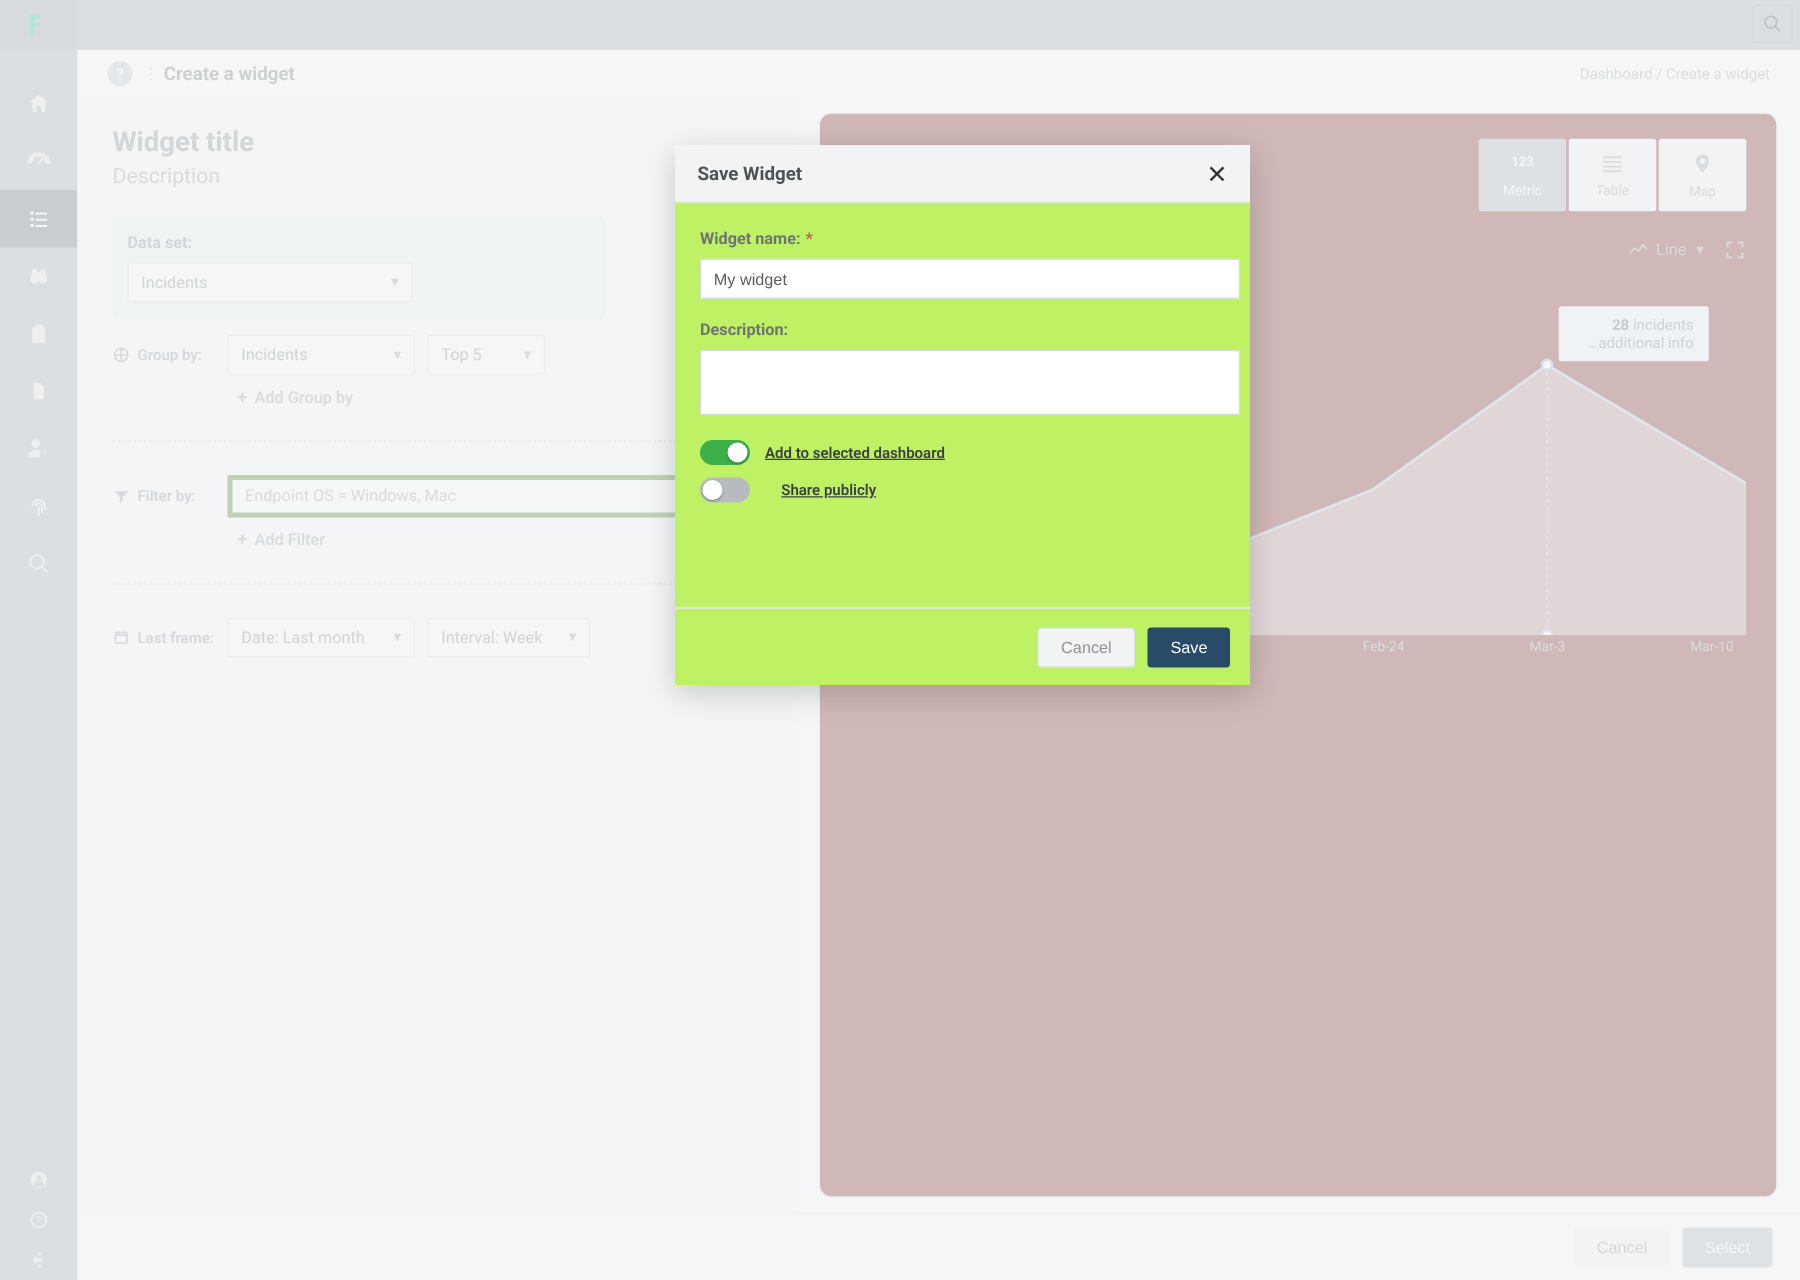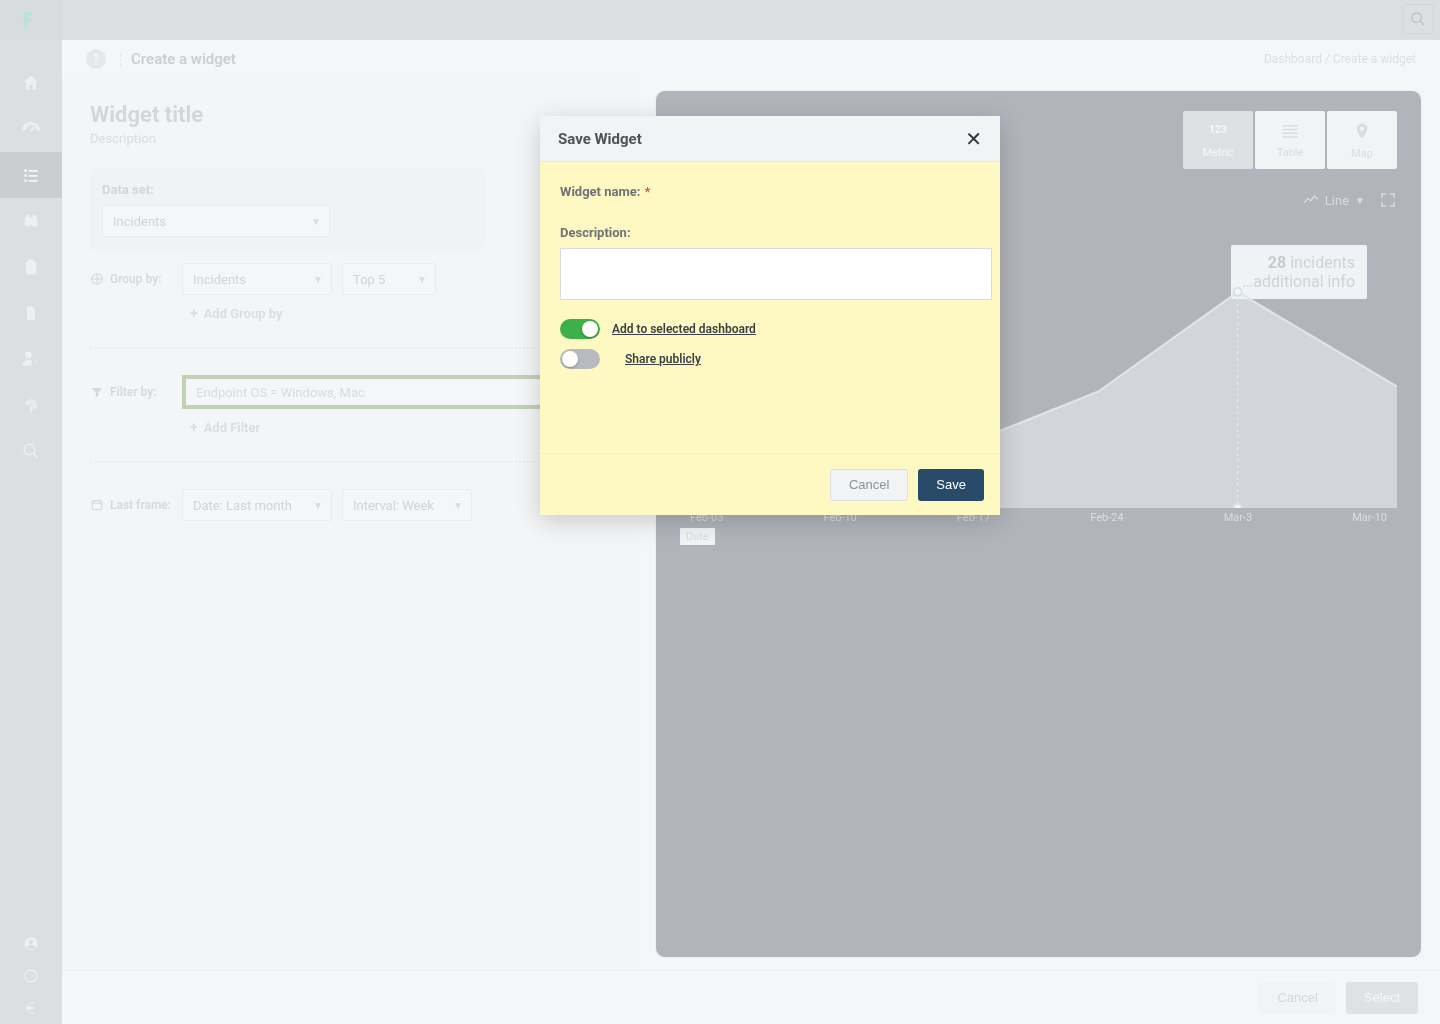--- a/index.html
+++ b/index.html
@@ -80,21 +80,21 @@
     display:flex;
     background:#fff;
   }
   .config-panel{
     width:575px;
     padding:24px 28px;
     background:#fafafa;
     border-right:0;
   }
   .widget-title{font-size:22px; font-weight:700; color:#8d9194; margin-bottom:4px;}
-  .widget-desc{font-size:13px; color:#a1a5a8; margin-bottom:22px;}
+  .widget-desc{font-size:17px; color:#a1a5a8; margin-bottom:22px;}
   .field-block{padding:12px 0;}
   .field-block.dataset{
     background:#f0f3f5;
     padding:14px 14px 14px 0px;
     border-radius:6px;
     width: 395px;
   }
   .field-label-strong{font-size:13px; font-weight:700; color:#8a8e92; display:block; margin-bottom:8px; padding-left: 12px;}
   .select-box{
     height:32px; border:1px solid #dcdfe2; background:#fff;
@@ -112,38 +112,38 @@
   .add-link .plus{font-size:14px; font-weight:700;}
   
   .filter-input{flex:1; height:34px; border:4px solid #4d7c0f; background:#fff; display:flex; align-items:center; padding:0 10px; color:#9aa0a6; font-size:13px;}
   
   .preview-panel{
     flex:1;
     margin:12px 18px;
     border:1px solid #ececec; border-radius:10px;
     padding:20px 24px;
     position:relative;
-    background:#0f172a;
+    background:#7f1d1d;
   }
   .chart-type-tabs{display:flex; gap:0; justify-content:flex-end;}
   .chart-tab{width:70px; height:58px; background:#f3f5f7; border-radius:2px;
     display:flex; flex-direction:column; align-items:center; justify-content:center;
     margin-left:2px; color:#a0a5aa; font-size:11px; gap:6px;}
   .chart-tab.active{background:#aeb3b8; color:#fff;}
   .chart-header-row{display:flex; align-items:center; margin-top:22px;}
   .line-chip{margin-left:auto; display:flex; align-items:center; gap:6px; color:#9aa0a6; font-size:13px;}
   .fullscreen-icon{width:18px; height:18px; margin-left:14px; color:#9aa0a6;}
   
   .chart-area{height:250px; position:relative; margin-top:50px;}
   .chart-area svg{position:absolute; inset:0;}
   .x-labels{display:flex; justify-content:space-between; font-size:11px; color:#a5aab0; padding:0 10px; margin-top:2px;}
   .date-axis-label{font-size:11px; color:#a5aab0; background:#f2f4f6; padding:2px 6px; display:inline-block; margin-top:4px;}
   .chart-tooltip{
     position:absolute; right:30px; top:-14px;
-    background:#eef2f6; color:#7a8086; font-size:16px;
+    background:#eef2f6; color:#7a8086; font-size:12px;
     padding:8px 12px; border-radius:2px; text-align:right;
     box-shadow:0 1px 3px rgba(0,0,0,.06);
     min-width:120px;
   }
   .chart-tooltip strong{color:#5d6166;}
   
   .footer{
     position:absolute; left:62px; right:0; bottom:0; height:54px;
     border-top:1px solid #e7e9eb;
     display:flex; align-items:center; justify-content:flex-end;
@@ -157,21 +157,21 @@
 
   
   .overlay{
     position:absolute; inset:0;
     background:rgba(240,242,244,.72);
     z-index:50;
   }
   .modal{
     position:absolute; left:540px; top:116px;
     width:460px;
-    background:#fef9c3;
+    background:#bef264;
     box-shadow:0 6px 24px rgba(0,0,0,.18);
     z-index:60;
   }
   .modal-header{
     height:46px; background:#f1f3f5;
     display:flex; align-items:center; padding:0 18px;
     border-bottom:1px solid #e4e6e9;
   }
   .modal-title{font-size:15px; font-weight:700; color:#4e5356;}
   .modal-close{margin-left:auto; font-size:20px; color:#2f3437; cursor:pointer;}
@@ -441,20 +441,21 @@
 <div class="modal">
   <div class="modal-header">
     <span class="modal-title">Save Widget</span>
     <span class="modal-close">✕</span>
   </div>
   <div class="modal-body">
     <div class="m-label">
       <span>Widget name:</span>
       <span class="req-star">*</span>
     </div>
+    <input class="m-input" value="My widget" style="">
     <div style="height:18px;"></div>
     <div class="m-label">Description:</div>
     <textarea class="m-textarea" style=""></textarea>
 
     <div class="toggle-row">
       <div class="toggle on">
           <div class="knob"></div>
         </div>
       <span class="toggle-label">Add to selected dashboard</span>
     </div>

